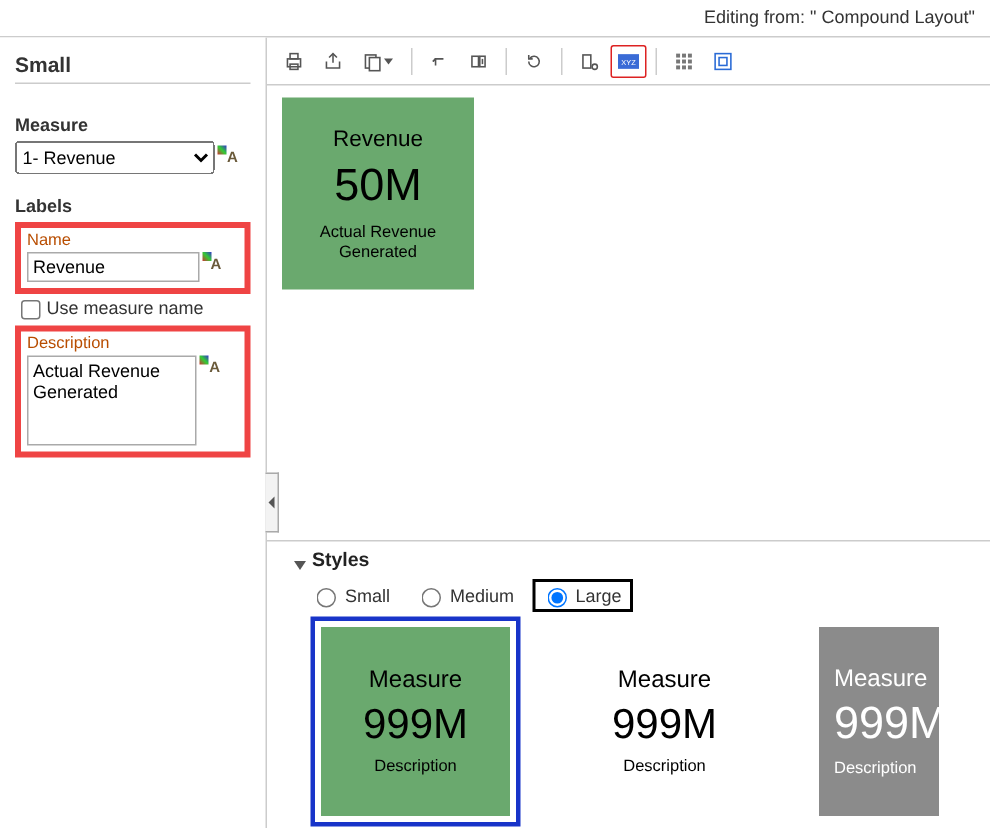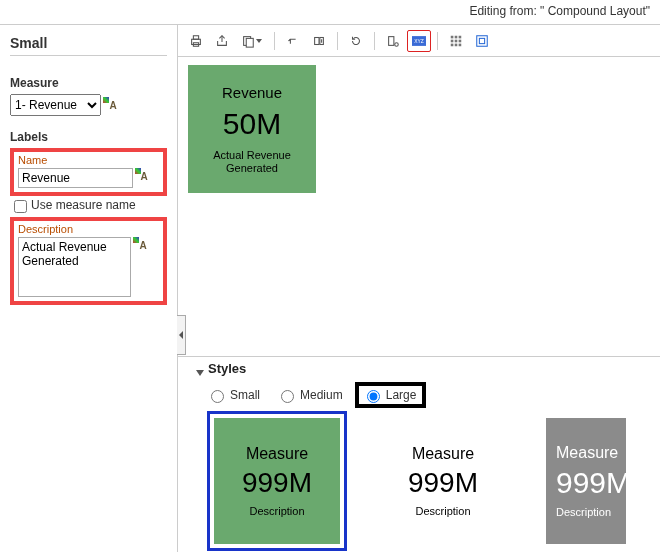--- a/index.html
+++ b/index.html
@@ -46,21 +46,21 @@
     color: #333;
   }
   .measure-row {
     display: flex;
     align-items: center;
     gap: 4px;
   }
   .measure-select {
     font-size: 12px;
     height: 22px;
-    width: 91px;
+    width: 133px;
   }
   .format-icon {
     width: 16px; height: 16px;
     display: inline-flex;
     align-items: center;
     justify-content: center;
     font-size: 10px;
     color: #6a5a3a;
     position: relative;
   }
@@ -245,21 +245,21 @@
     padding-left: 6px;
   }
   .radio-opt {
     display: inline-flex;
     align-items: center;
     gap: 3px;
     font-size: 12px;
     padding: 0 4px;
   }
   .radio-opt.highlighted {
-    border: 4px solid #000000;
+    border: 2px solid #000000;
     padding: 1px 6px 1px 3px;
   }
   .style-tiles {
     display: flex;
     gap: 40px;
     padding-left: 18px;
     align-items: center;
   }
   .style-tile {
     width: 126px; height: 126px;

